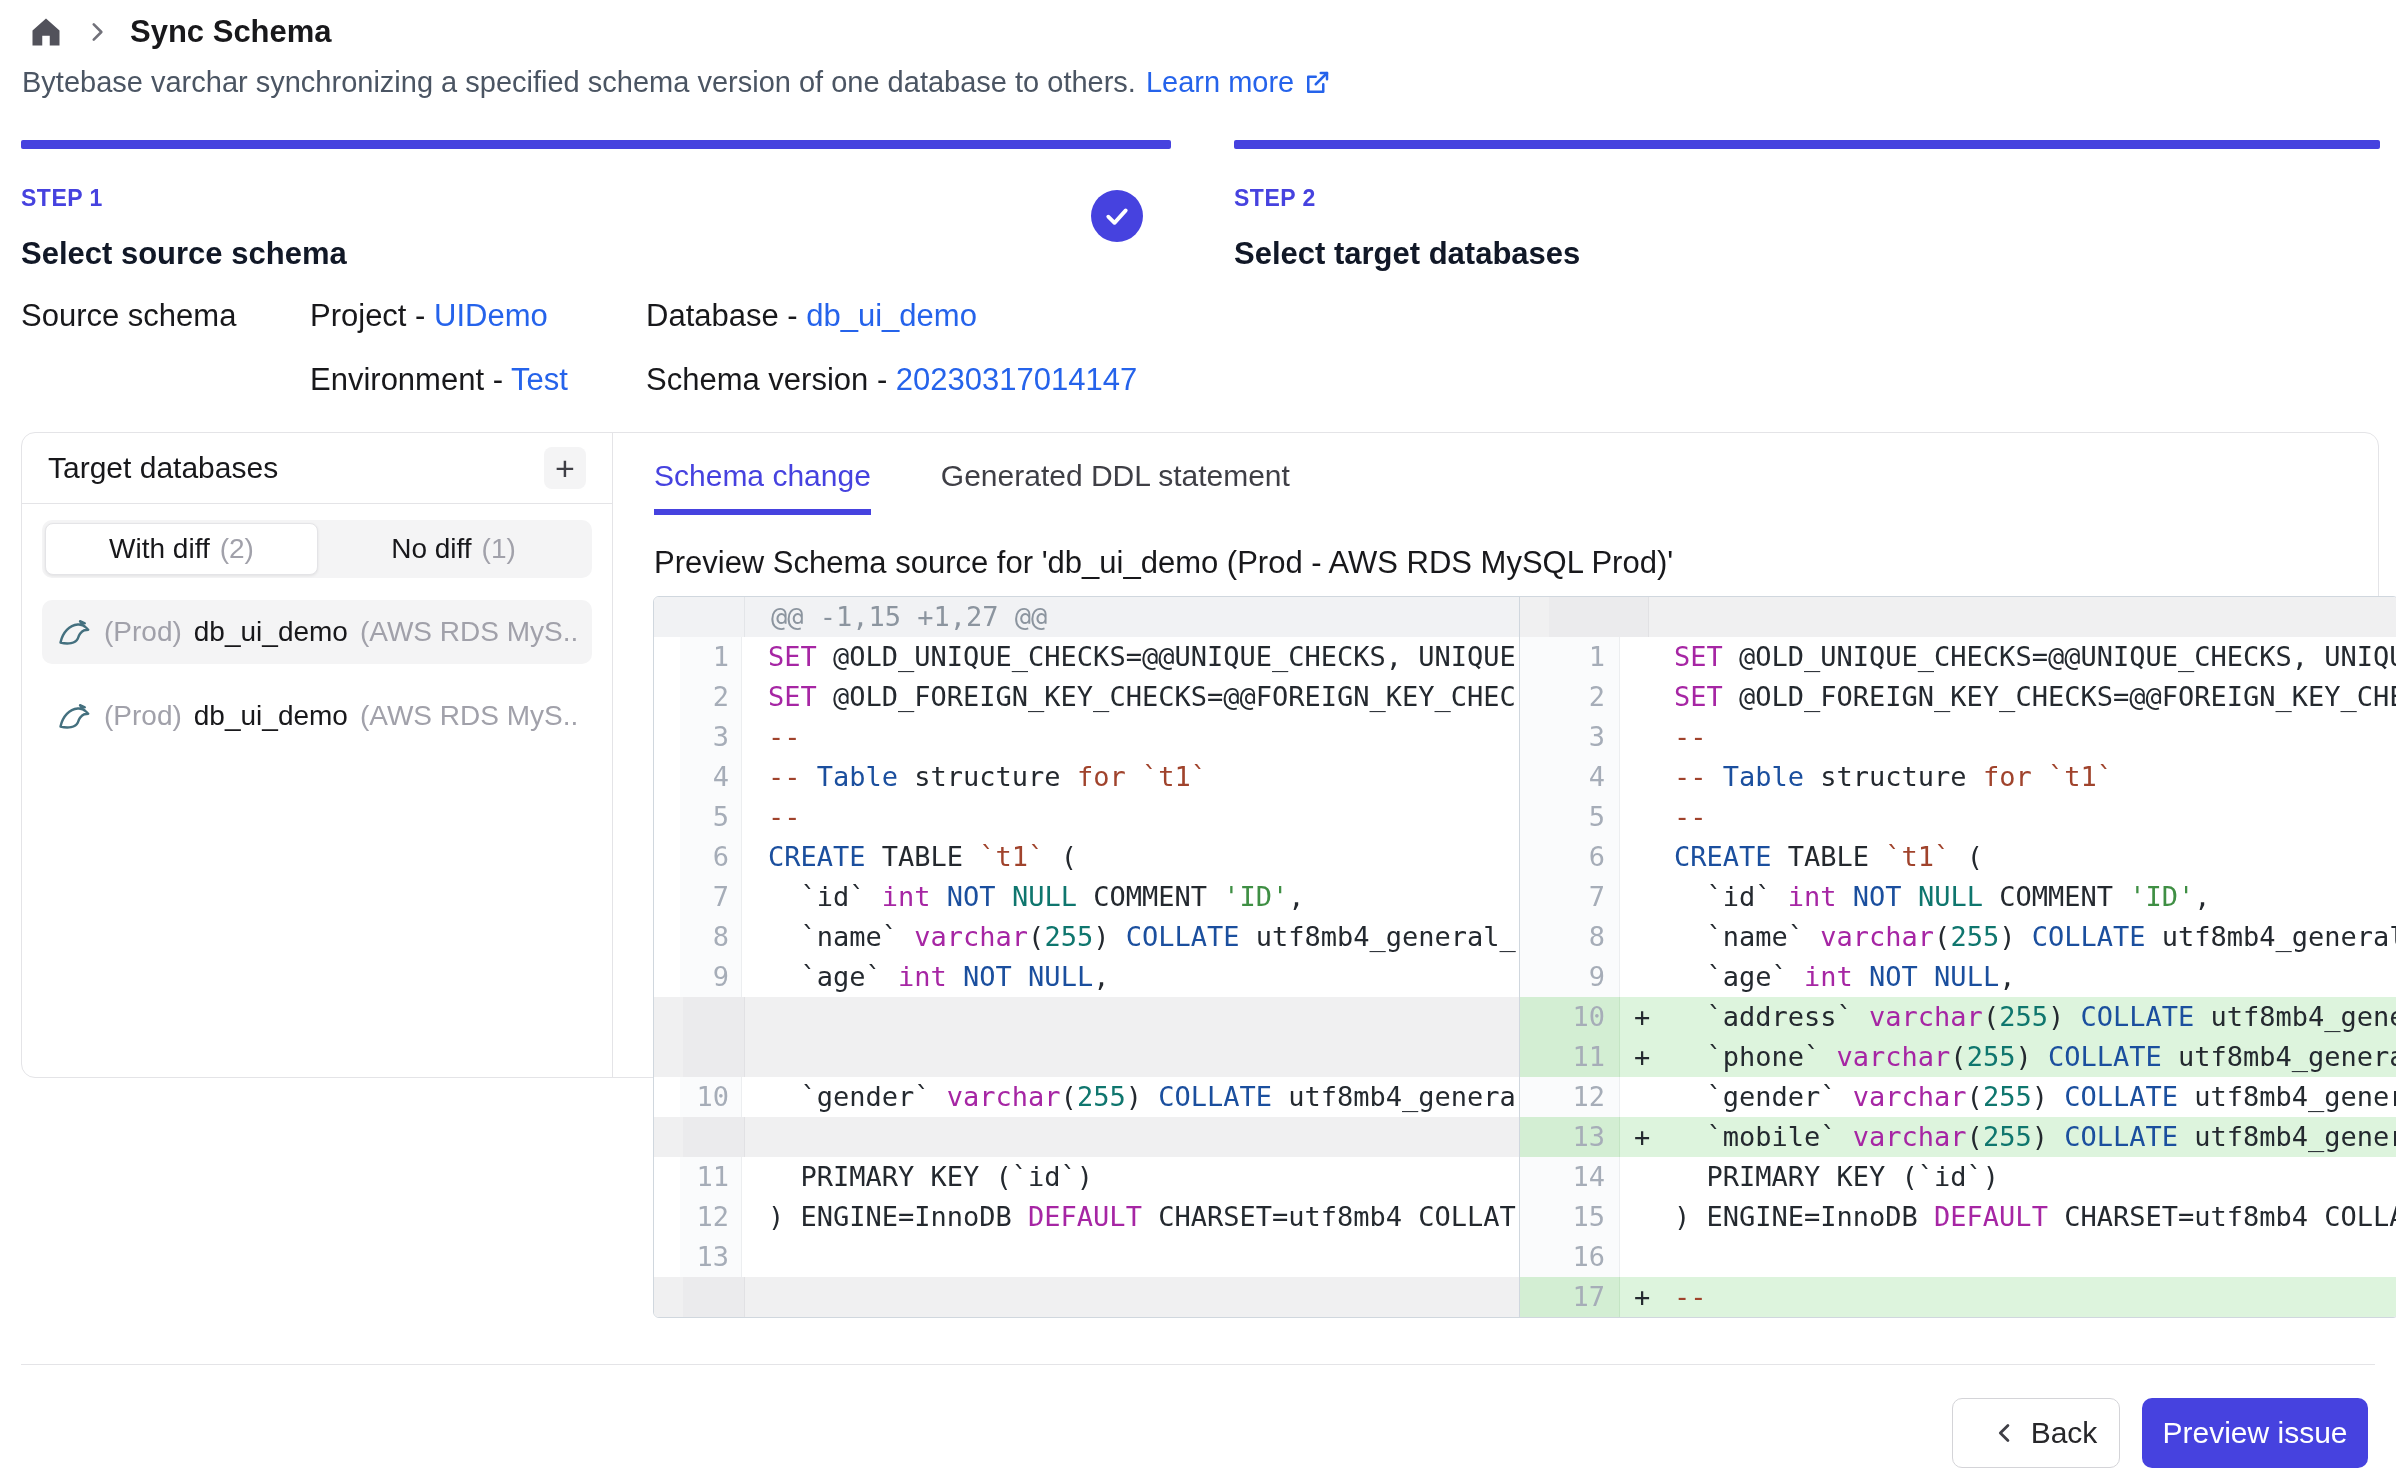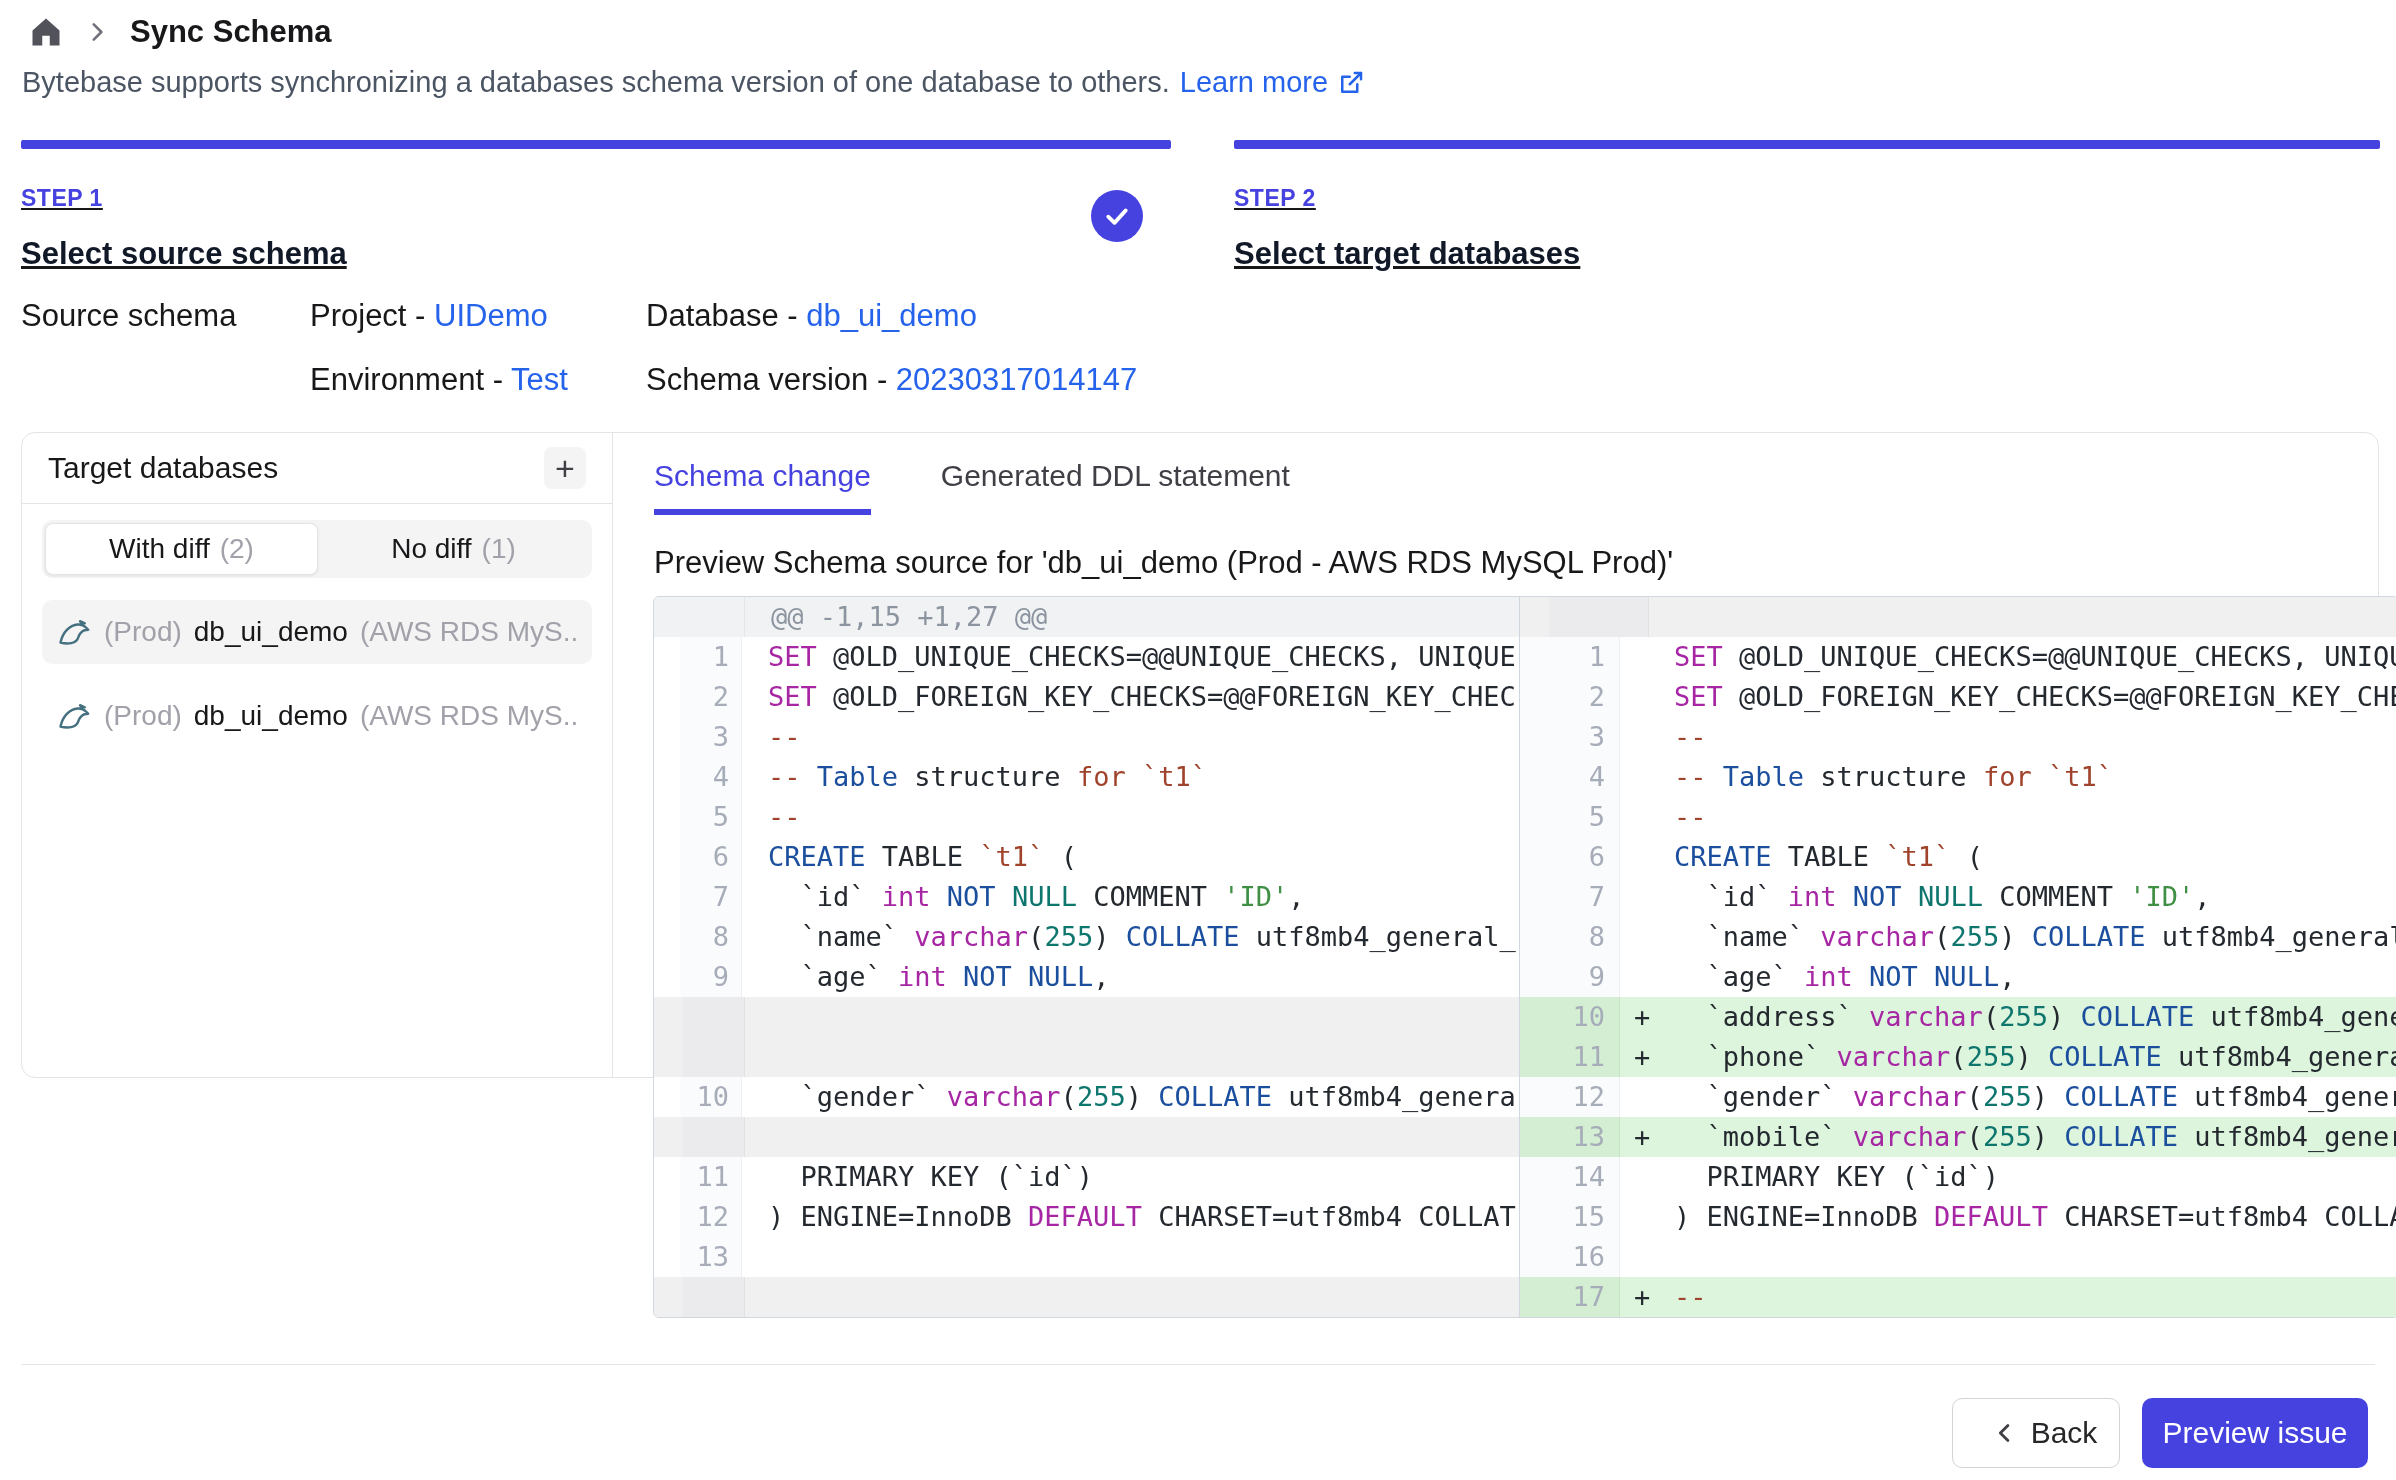--- a/index.html
+++ b/index.html
@@ -8,21 +8,21 @@
     position:relative; width:2396px; height:1480px; overflow:hidden;
     font-family:"Liberation Sans", sans-serif; color:#18181b;
   }
   
   .breadcrumb { position:absolute; left:28px; top:8px; height:48px; display:flex; align-items:center; gap:20px; }
   .crumb-title { font-size:31px; font-weight:600; color:#18181b; }
   
   .desc { position:absolute; left:22px; top:66px; font-size:29px; color:#4b5563; display:flex; align-items:center; gap:10px; white-space:nowrap; }
   .learn-more { color:#2563eb; display:inline-flex; align-items:center; gap:8px; cursor:pointer; }
   
-  .step { position:absolute; top:140px;text-decoration:underline; }
+  .step { position:absolute; top:140px; }
   .step-1 { left:21px;  width:1150px; }
   .step-2 { left:1234px; width:1146px; }
   .step-bar { height:9px; background:#4642df; border-radius:2px; }
   .step-label { margin-top:36px; font-size:23px; font-weight:700; letter-spacing:.5px; color:#4642df; }
   .step-title { margin-top:24px; font-size:31px; font-weight:600; color:#111827; }
   .step-check { position:absolute; right:28px; top:50px; width:52px; height:52px; border-radius:50%;
     background:#4642df; display:flex; align-items:center; justify-content:center; }
   
   .source { position:absolute; left:21px; top:284px; font-size:31px; }
   .source-row { display:flex; height:64px; align-items:center; }
@@ -105,21 +105,21 @@
   </span>
   <span>
     <svg width="26" height="26" viewBox="0 0 24 24">
         <polyline points="9 5 16 12 9 19" fill="none" stroke="#71717a" stroke-width="2.4" stroke-linecap="round" stroke-linejoin="round"></polyline>
       </svg>
   </span>
   <span class="crumb-title">Sync Schema</span>
 </div>
 
 <div class="desc">
-  <span>Bytebase supports synchronizing a databases schema version of one database to others.</span>
+  <span>Bytebase varchar synchronizing a specified schema version of one database to others.</span>
   <span class="learn-more">
     <span>Learn more</span>
     <span>
       <svg width="30" height="30" viewBox="0 0 24 24" fill="none" stroke="#2563eb" stroke-width="2" stroke-linecap="round" stroke-linejoin="round">
           <path d="M15 4 H20 V9"></path>
           <path d="M20 4 L11 13"></path>
           <path d="M17 13 V19 H5 V7 H11"></path>
         </svg>
     </span>
   </span>

